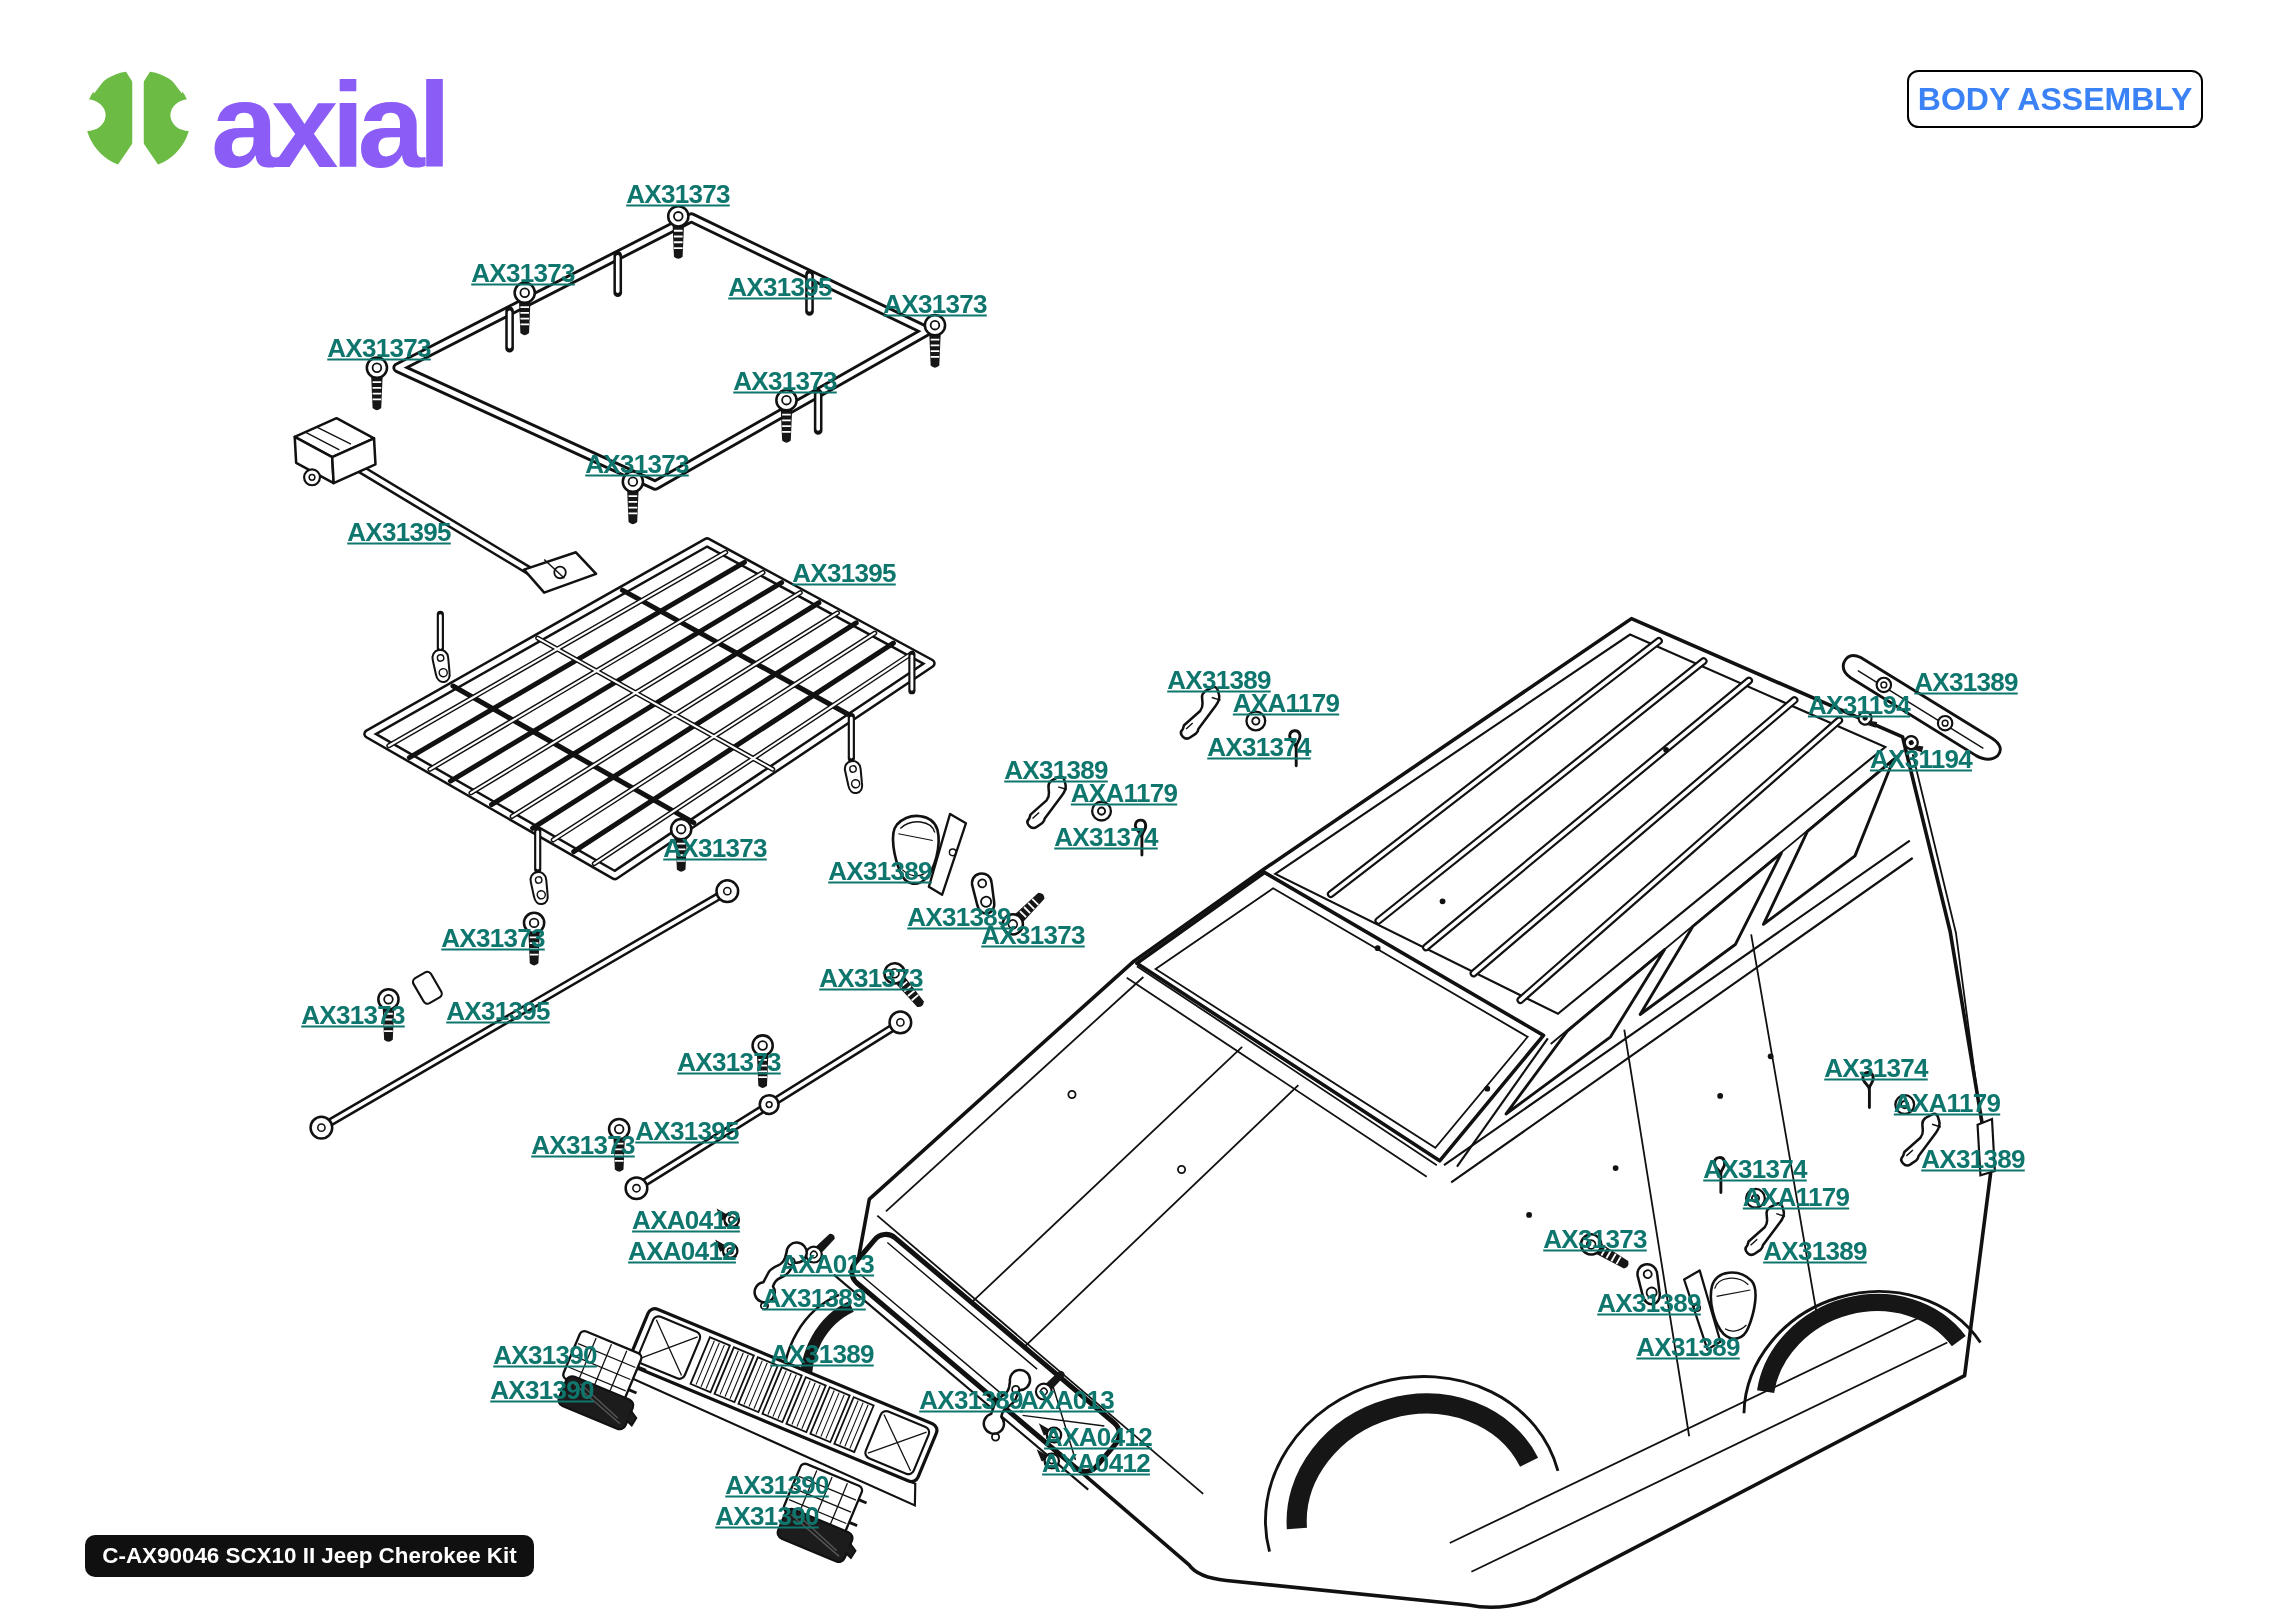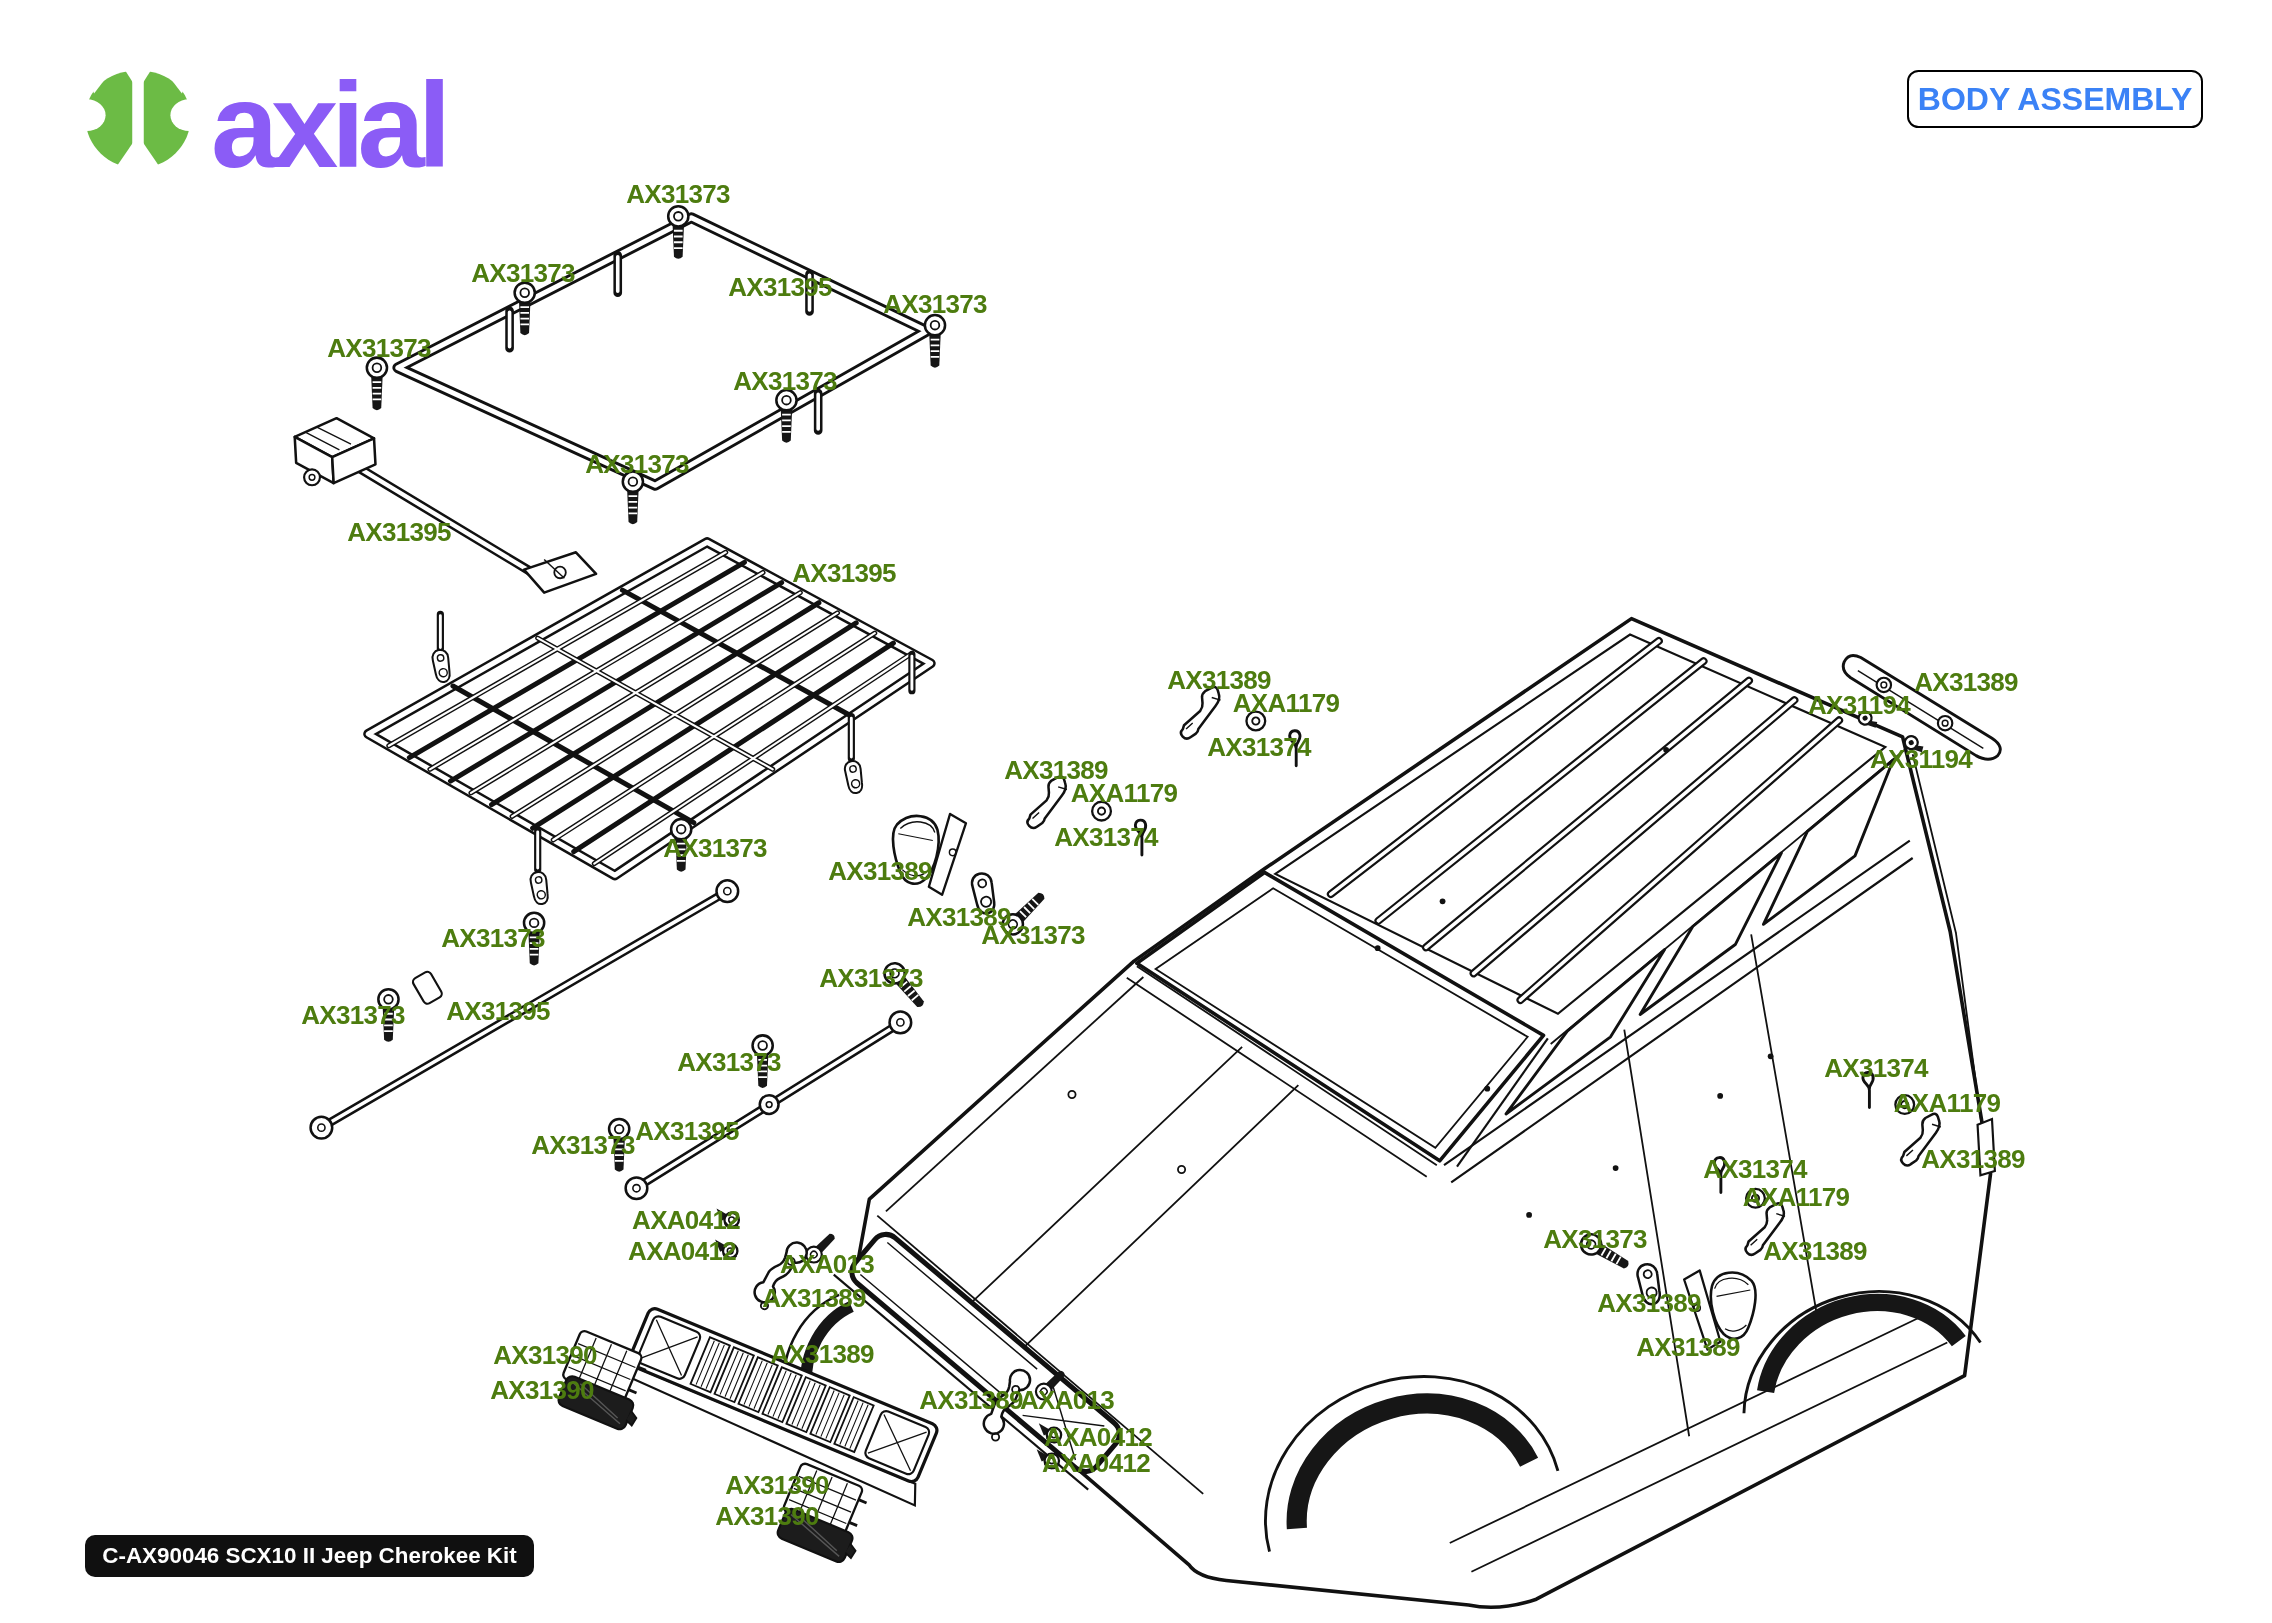--- a/index.html
+++ b/index.html
@@ -1,22 +1,22 @@
 <!DOCTYPE html>
 <html style="font-size:11.5px"><head>
 <meta charset="utf-8">
 <style>
   html,body{margin:0;padding:0;background:#ffffff;width:2273px;height:1623px;overflow:hidden;
             font-family:"Liberation Sans",sans-serif;}
   #stage{position:absolute;left:0;top:0;width:2273px;height:1623px;background:#fff;}
   #art{position:absolute;left:0;top:0;z-index:1;}
   #label-layer{position:absolute;left:0;top:0;width:2273px;height:1623px;z-index:2;}
   .part-label{position:absolute;transform:translate(-50%,-50%);
-              font:bold 26px "Liberation Sans",sans-serif;letter-spacing:-0.7px;color:#4d7c0f;
-              white-space:nowrap;}
+              font:bold 26px "Liberation Sans",sans-serif;letter-spacing:-0.7px;color:#0f766e;
+              white-space:nowrap;text-decoration:underline;}
   #logo{position:absolute;left:84px;top:69px;z-index:3;}
   #logo-text{position:absolute;left:211px;top:75px;z-index:3;
              font:bold 121px "Liberation Sans",sans-serif;letter-spacing:-7.2px;
              color:#8b5cf6;line-height:101px;}
   #assembly-badge{position:absolute;left:1907px;top:70px;width:296px;height:58px;z-index:3;
                   border:2.9px solid #000;border-radius:11.5px;box-sizing:border-box;
                   display:flex;align-items:center;justify-content:center;
                   font:bold 32px "Liberation Sans",sans-serif;color:#3b82f6;letter-spacing:0;}
   #kit-badge{position:absolute;left:85px;top:1515px;z-index:3;background:#101010;
              color:#fff;border-radius:10px;padding:8px 17.3px;

